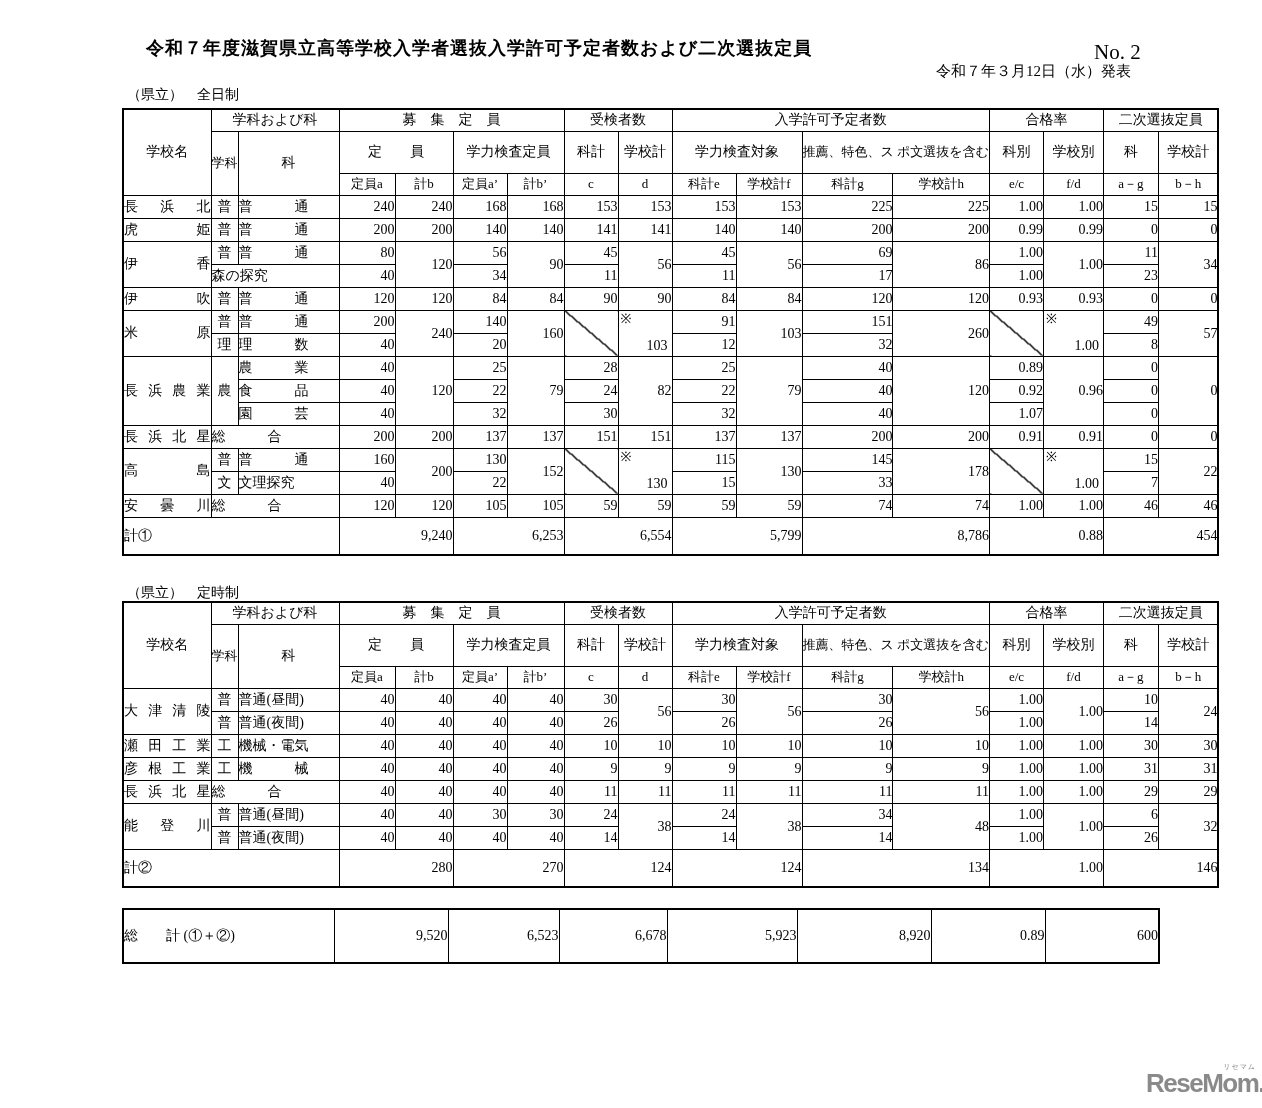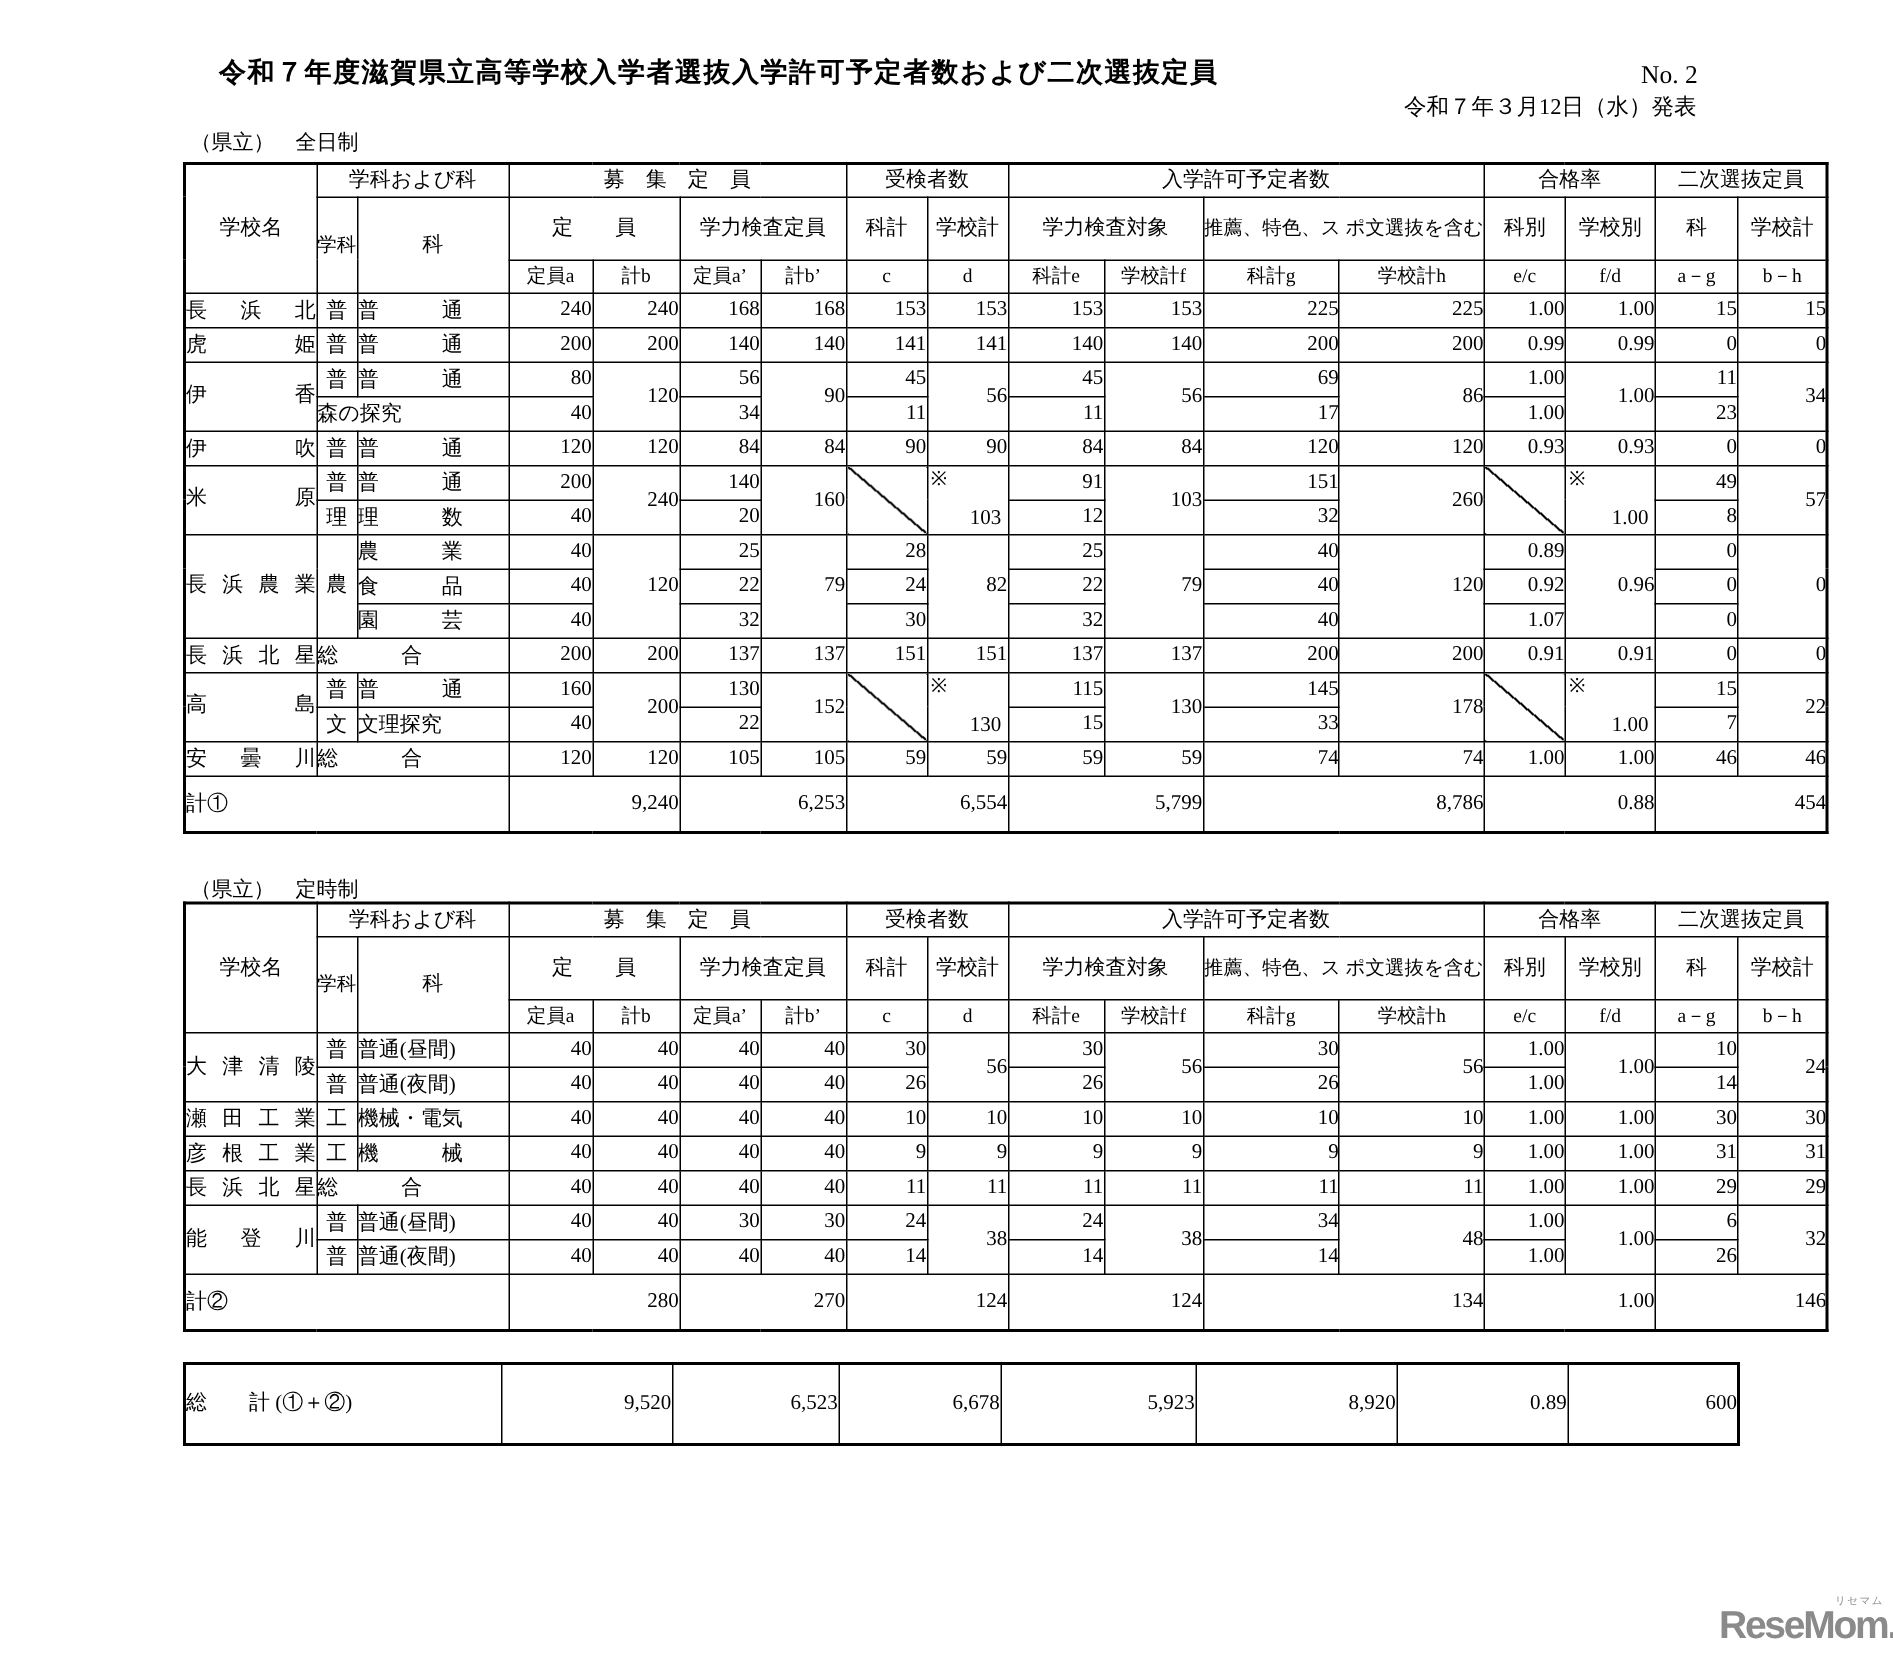--- a/index.html
+++ b/index.html
@@ -1,19 +1,19 @@
 <!DOCTYPE html>
 <html><head>
 <meta charset="utf-8">
 <style>
   html,body{margin:0;padding:0;background:#fff;}
   .page{position:relative;width:1262px;height:1108px;background:#fff;overflow:hidden;
         font-family:"Liberation Serif","DejaVu Serif",serif;color:#000;text-decoration:underline;}
   .title{position:absolute;left:146px;top:36px;font-size:18px;font-weight:bold;letter-spacing:1px;}
-  .pageno{position:absolute;left:1094px;top:40px;font-size:17px;}
+  .pageno{position:absolute;left:1094px;top:40px;font-size:21px;}
   .date{position:absolute;left:936px;top:62px;font-size:15px;}
   .sec1{position:absolute;left:127px;top:86px;font-size:14px;}
   .note{position:absolute;left:335px;top:85px;font-size:14px;font-weight:bold;}
   .sec2{position:absolute;left:127px;top:584px;font-size:14px;}
   .foot{position:absolute;left:150px;top:981px;font-size:14px;}
 
   .grid{border-collapse:collapse;table-layout:fixed;position:absolute;left:122px;border:2px solid #000;}
   #t1{top:108px;} #t2{top:601px;} #tg{top:908px;}
   .grid td,.grid th{border-left:1px solid #000;border-right:1px solid #000;border-bottom:1px solid #000;border-top:none;
       padding:0;font-weight:normal;overflow:hidden;white-space:nowrap;vertical-align:middle;}

